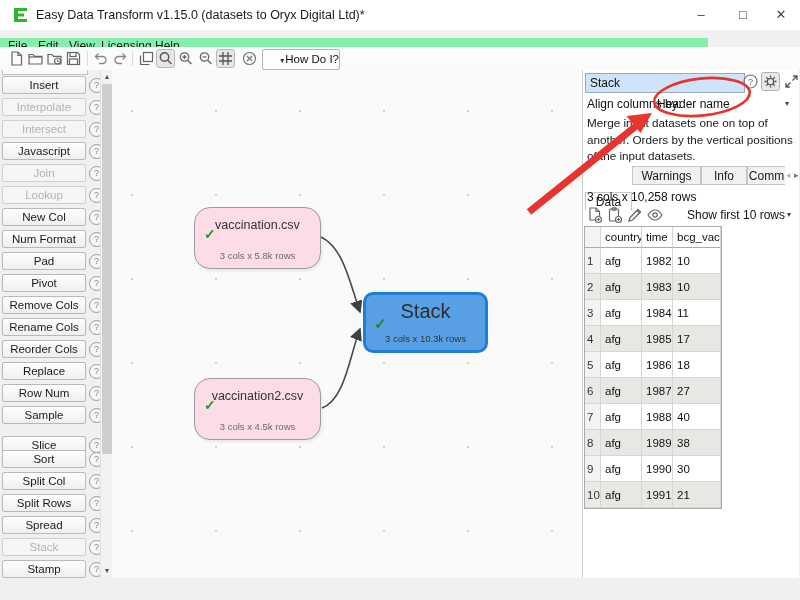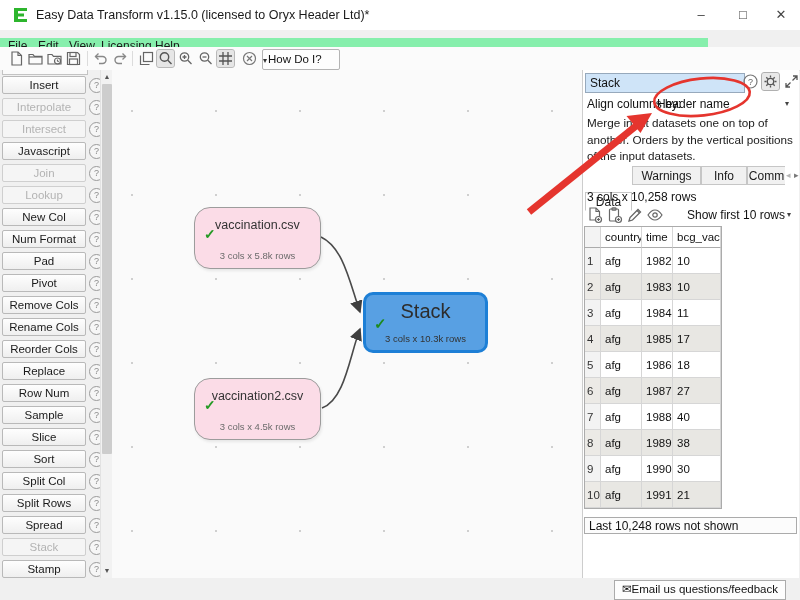--- a/index.html
+++ b/index.html
@@ -19,21 +19,21 @@
   .menuitem u{text-decoration:underline;}
   
   #toolbar{position:absolute;left:0;top:47px;width:800px;height:23px;background:#fbfbfb;
            border-bottom:1px solid #e3e3e3;}
   .tbicon{position:absolute;top:3px;width:17px;height:17px;}
   .tbicon svg{width:17px;height:17px;}
   .tbicon.pressed{background:#e6e6e6;outline:1px solid #b9b9b9;border-radius:2px;}
   .tbsep{position:absolute;top:4px;width:1px;height:15px;background:#dcdcdc;}
   #howdoi{position:absolute;left:262px;top:2px;width:76px;height:19px;background:#fdfdfd;
           border:1px solid #b4b4b4;border-radius:2px;font-size:11.5px;color:#111;
-          text-align:left;line-height:18px;}
+          text-align:right;line-height:18px;}
   #howdoi .arr{font-size:8px;color:#333;margin-right:1px;}
   
   #sidebar{position:absolute;left:0;top:70px;width:100px;height:508px;background:#f0f0f0;}
   #slivertop{position:absolute;left:2px;top:0px;width:84px;height:4px;background:#fafafa;
              border:1px solid #c3c3c3;border-top:none;}
   .srow{position:absolute;left:2px;height:18px;display:flex;align-items:center;}
   .sbtn{width:84px;height:18px;border:1px solid #b9b9b9;border-radius:2px;
         background:linear-gradient(#fefefe,#efefef);font-family:"Liberation Sans",sans-serif;
         font-size:11.5px;color:#1a1a1a;padding:0;line-height:16px;}
   .sbtn.disabled{color:#b3b3b3;background:#f5f5f5;border-color:#cfcfcf;}
@@ -124,21 +124,21 @@
     <div id="logo">
       <svg viewBox="0 0 16 16">
           <g fill="#2db52d">
             <rect x="1" y="1" width="4" height="14"></rect>
             <rect x="1" y="1" width="13" height="3"></rect>
             <rect x="1" y="6.5" width="10" height="3"></rect>
             <rect x="1" y="12" width="13" height="3"></rect>
           </g>
         </svg>
     </div>
-    <div id="wintitle">Easy Data Transform v1.15.0 (licensed to Oryx Header Ltd)*</div>
+    <div id="wintitle">Easy Data Transform v1.15.0 (datasets to Oryx Digital Ltd)*</div>
     <div class="winctl" id="btn-min">–</div>
     <div class="winctl" id="btn-max">□</div>
     <div class="winctl" id="btn-close">✕</div>
   </div>
 
   <div id="menubar">
     <span class="menuitem" style="left:8px"><u>F</u><span>ile</span></span>
     <span class="menuitem" style="left:38px"><u>E</u><span>dit</span></span>
     <span class="menuitem" style="left:69px"><u>V</u><span>iew</span></span>
     <span class="menuitem" style="left:101px"><u>L</u><span>icensing</span></span>
@@ -285,21 +285,21 @@
         <span class="shelp">?</span>
       </div>
     <div class="srow" style="top:314px">
         <button class="sbtn">Row Num</button>
         <span class="shelp">?</span>
       </div>
     <div class="srow" style="top:336px">
         <button class="sbtn">Sample</button>
         <span class="shelp">?</span>
       </div>
-    <div class="srow" style="top:358px">
+    <div class="srow" style="top:366px">
         <button class="sbtn">Slice</button>
         <span class="shelp">?</span>
       </div>
     <div class="srow" style="top:380px">
         <button class="sbtn">Sort</button>
         <span class="shelp">?</span>
       </div>
     <div class="srow" style="top:402px">
         <button class="sbtn">Split Col</button>
         <span class="shelp">?</span>
@@ -486,26 +486,22 @@
           <div class="tc">1990</div>
           <div class="tc">30</div>
         </div>
       <div class="trow alt">
           <div class="tc rn">10</div>
           <div class="tc">afg</div>
           <div class="tc">1991</div>
           <div class="tc">21</div>
         </div>
     </div>
-    <div id="tfoot">Last 10,248 rows not shown</div>
-  </div>
-
-  <div id="statusbar">
-    <div id="feedback"><span>✉</span><span>Email us questions/feedback</span></div>
-  </div>
+  </div>
+
 
   <svg id="annot" width="800" height="600">
     <ellipse cx="702" cy="97" rx="48" ry="18.5" fill="none" stroke="#e5352e" stroke-width="2.6" transform="rotate(-6 702 97)"></ellipse>
     <line x1="529" y1="212" x2="636" y2="126" stroke="#e5352e" stroke-width="7"></line>
     <polygon points="652,113 640.5,133 626.5,116" fill="#e5352e"></polygon>
   </svg>
 
 </div>
 
 </body></html>

